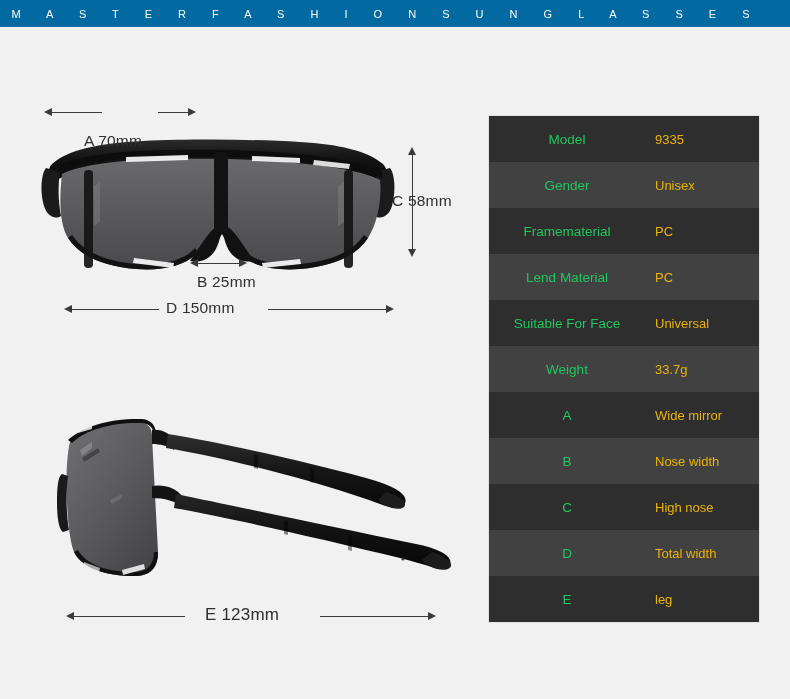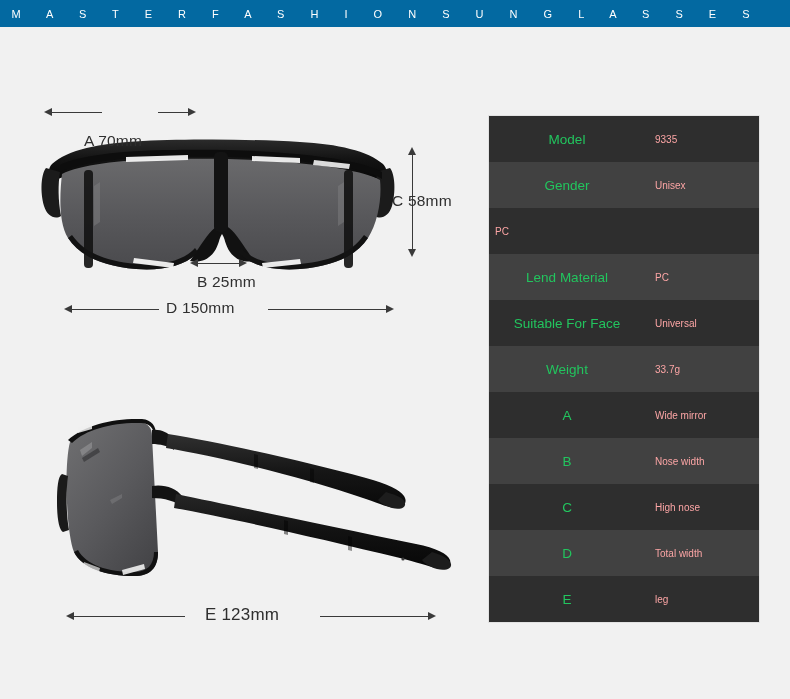--- a/index.html
+++ b/index.html
@@ -111,22 +111,22 @@
   .spec-key {
     width: 160px;
     text-align: center;
     color: #22c55e;
     font-size: 13.5px;
     padding-right: 4px;
     box-sizing: border-box;
   }
   .spec-val {
     flex: 1;
-    color: #fca5a5;
-    font-size: 10px;
+    color: #eab308;
+    font-size: 13px;
     text-align: left;
     padding-left: 6px;
     box-sizing: border-box;
   }
 </style>
 </head>
 <body>
 
 <div class="banner">
   <div class="banner-text">M A S T E R F A S H I O N S U N G L A S S E S</div>
@@ -324,20 +324,21 @@
     <div class="spec-key">Model</div>
     <div class="spec-val">9335</div>
   </div>
 
   <div class="spec-row light">
     <div class="spec-key">Gender</div>
     <div class="spec-val">Unisex</div>
   </div>
 
   <div class="spec-row dark">
+    <div class="spec-key">Framematerial</div>
     <div class="spec-val">PC</div>
   </div>
 
   <div class="spec-row light">
     <div class="spec-key">Lend Material</div>
     <div class="spec-val">PC</div>
   </div>
 
   <div class="spec-row dark">
     <div class="spec-key">Suitable For Face</div>

